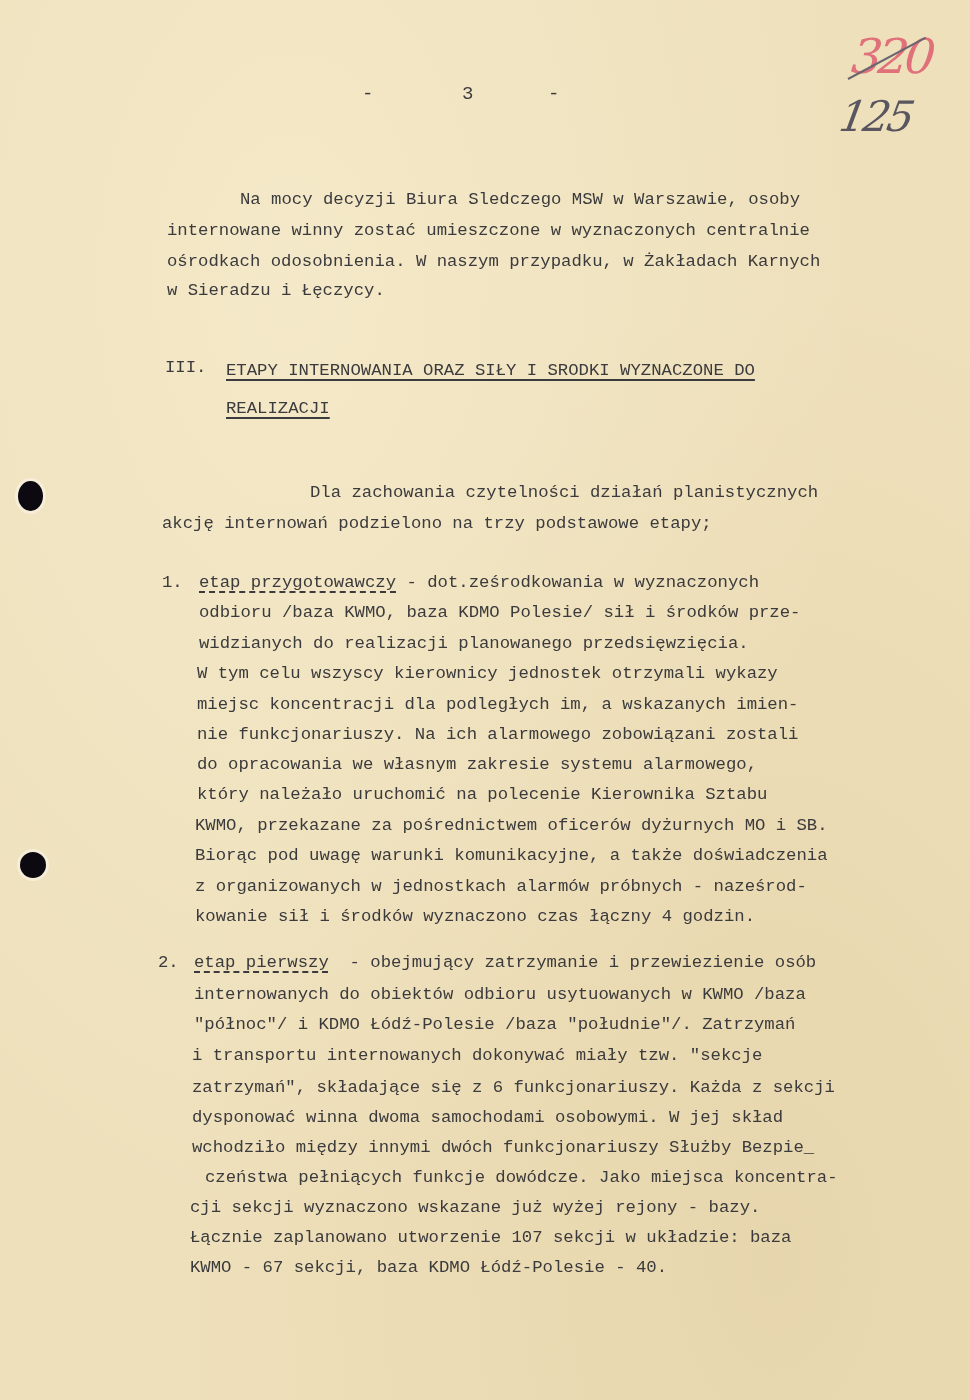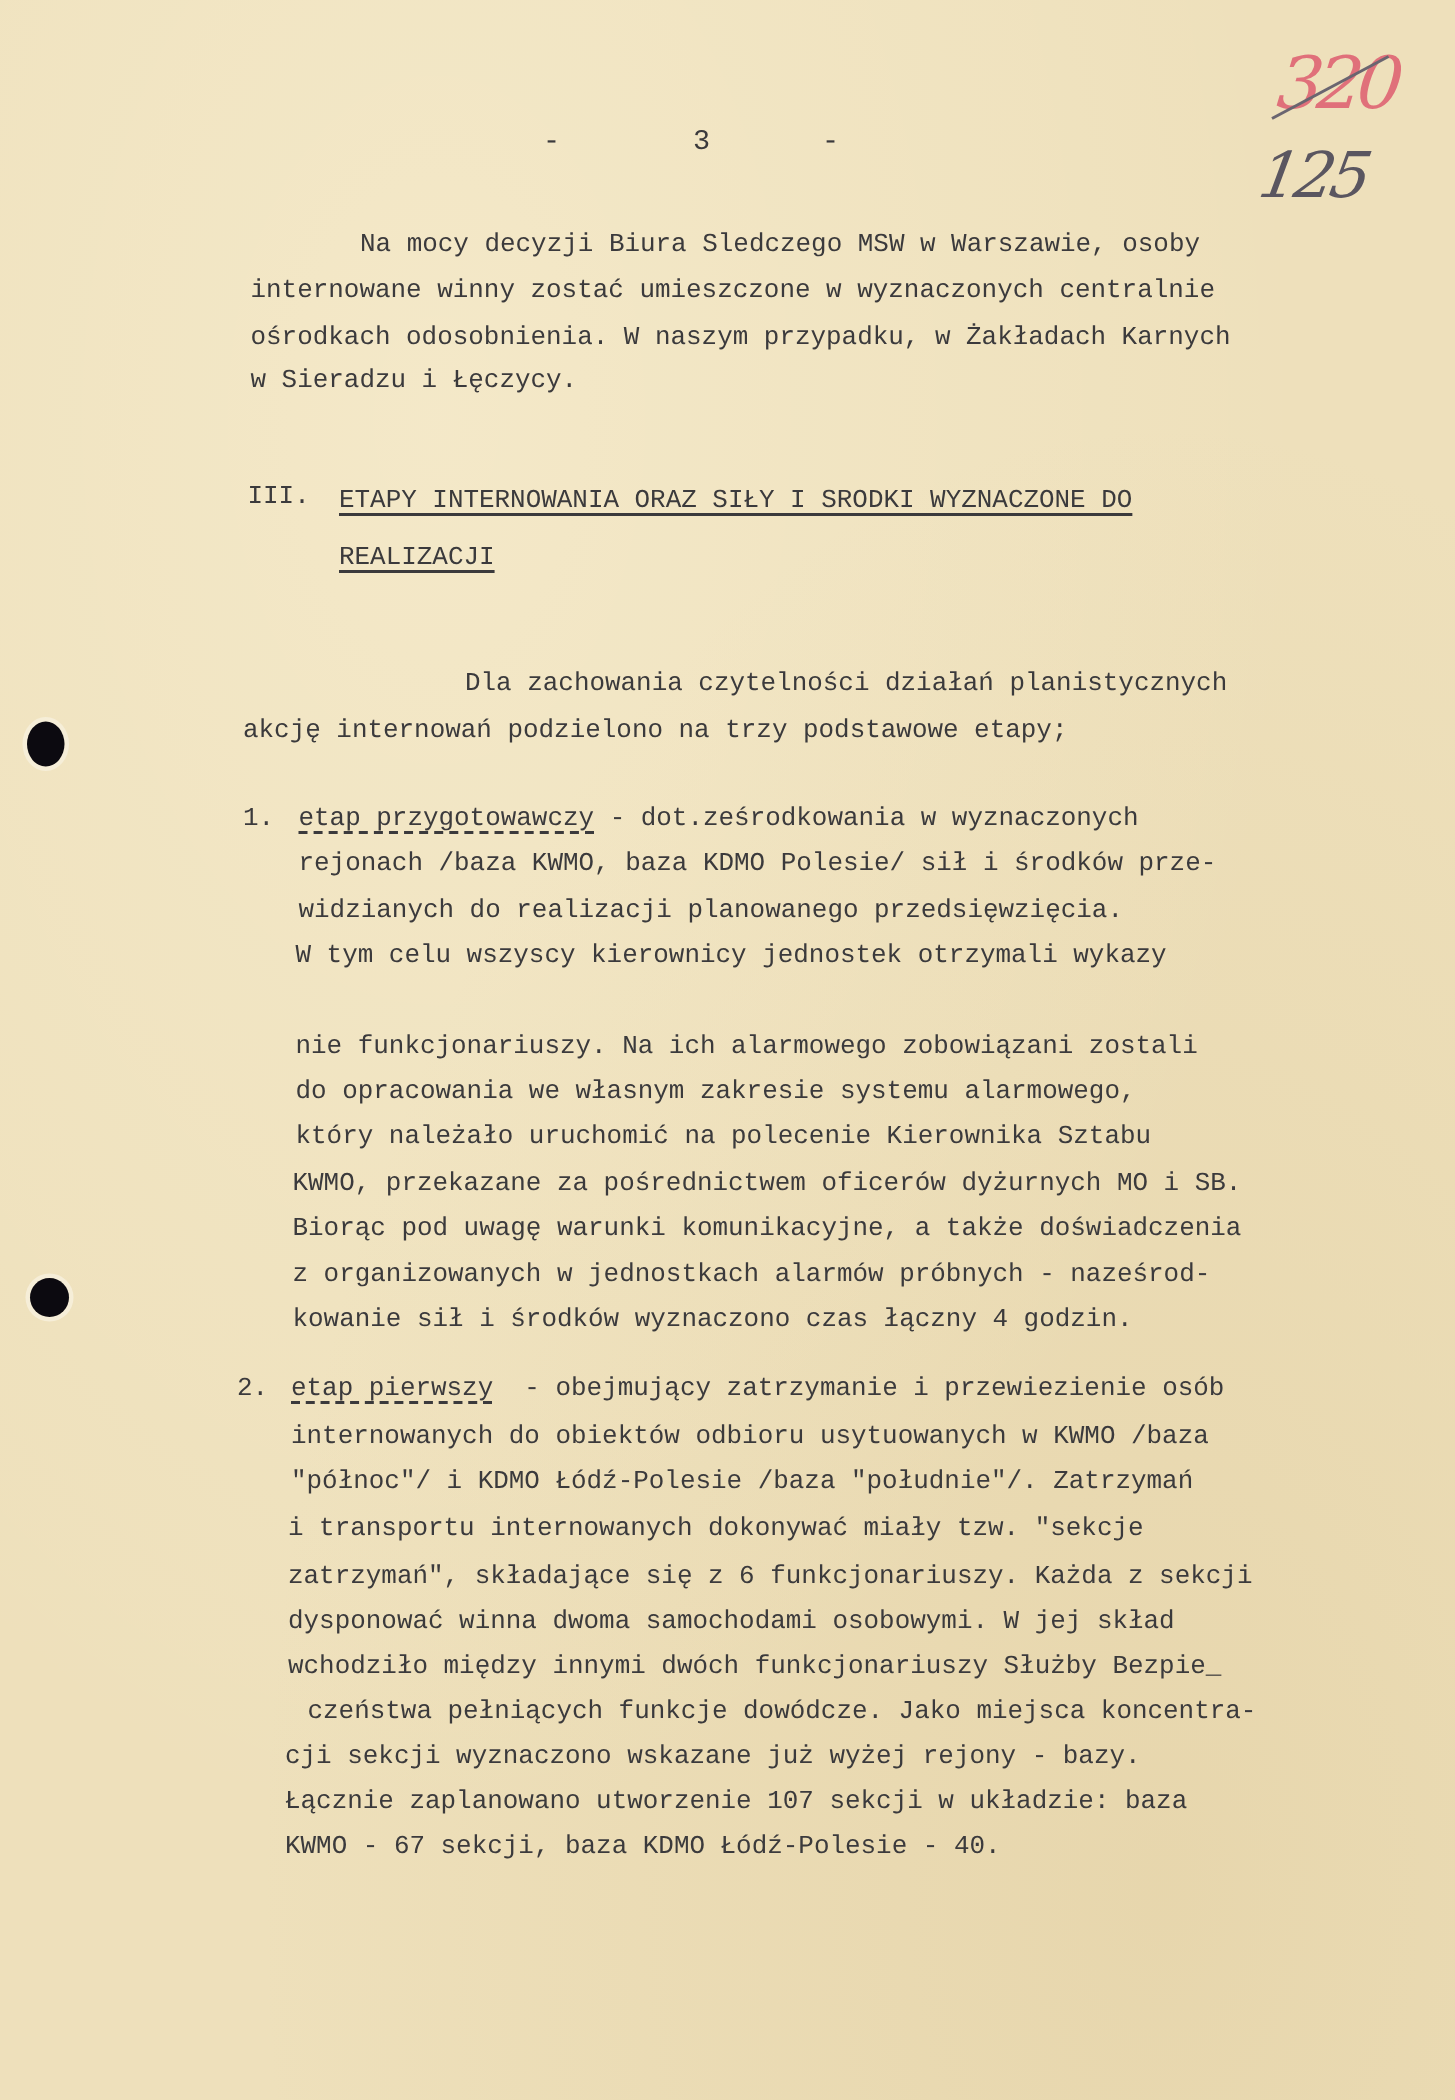--- a/index.html
+++ b/index.html
@@ -24,21 +24,21 @@
     .page-num span { display: inline-block; }
     .pn-dash1 { position: absolute; left: 0; }
     .pn-num { position: absolute; left: 100px; }
     .pn-dash2 { position: absolute; left: 186px; }
     .archive-old { position: absolute; left: 852px; top: 28px; font-family: "DejaVu Serif", serif; font-style: italic;
       font-size: 48px; color: #e0707a; letter-spacing: -4px; transform: skewX(-6deg); }
     .archive-strike { position: absolute; left: 848px; top: 40px; width: 88px; height: 2px; background: #6a6570;
       transform: rotate(-28deg); transform-origin: left center; top: 78px; }
     .archive-new { position: absolute; left: 840px; top: 92px; font-family: "DejaVu Serif", serif; font-style: italic;
       font-size: 42px; color: #5a5660; letter-spacing: -3px; transform: skewX(-10deg); }
-    .text { position: absolute; font-size: 17.3px; white-space: pre; line-height: 1; }
+    .text { position: absolute; font-size: 17.3px; white-space: pre; line-height: 1; margin-top: 36px; }
     .u { text-decoration: underline; text-decoration-thickness: 2px; text-underline-offset: 4px; }
     .ud { text-decoration: underline dashed; text-decoration-thickness: 2px; text-underline-offset: 4px; }
   </style>
 </head>
 <body>
 
 <div class="page">
 
   <div class="punch punch-1"></div>
   <div class="punch punch-2"></div>
@@ -60,23 +60,24 @@
 
   <div class="text" style="left:165px;top:323px;">III.</div>
   <div class="text u" style="left:226px;top:326px;">ETAPY INTERNOWANIA ORAZ SIŁY I SRODKI WYZNACZONE DO</div>
   <div class="text u" style="left:226px;top:364px;text-align:right;">REALIZACJI</div>
 
   <div class="text" style="left:310px;top:448px;">Dla zachowania czytelności działań planistycznych</div>
   <div class="text" style="left:162px;top:479px;">akcję internowań podzielono na trzy podstawowe etapy;</div>
 
   <div class="text" style="left:162px;top:538px;">1.</div>
   <div class="text" style="left:199px;top:538px;"><span class="ud">etap przygotowawczy</span><span> - dot.ześrodkowania w wyznaczonych</span></div>
-  <div class="text" style="left:199px;top:568px;">rejonach /baza KWMO, baza KDMO Polesie/ sił i środków prze-</div>
+  <div class="text" style="left:199px;top:568px;">odbioru /baza KWMO, baza KDMO Polesie/ sił i środków prze-</div>
   <div class="text" style="left:199px;top:599px;">widzianych do realizacji planowanego przedsięwzięcia.</div>
   <div class="text" style="left:197px;top:629px;">W tym celu wszyscy kierownicy jednostek otrzymali wykazy</div>
+  <div class="text" style="left:197px;top:660px;">miejsc koncentracji dla podległych im, a wskazanych imien-</div>
   <div class="text" style="left:197px;top:690px;">nie funkcjonariuszy. Na ich alarmowego zobowiązani zostali</div>
   <div class="text" style="left:197px;top:720px;font-family:Liberation Mono, monospace;">do opracowania we własnym zakresie systemu alarmowego,</div>
   <div class="text" style="left:197px;top:750px;">który należało uruchomić na polecenie Kierownika Sztabu</div>
   <div class="text" style="left:195px;top:781px;">KWMO, przekazane za pośrednictwem oficerów dyżurnych MO i SB.</div>
   <div class="text" style="left:195px;top:811px;">Biorąc pod uwagę warunki komunikacyjne, a także doświadczenia</div>
   <div class="text" style="left:195px;top:842px;">z organizowanych w jednostkach alarmów próbnych - naześrod-</div>
   <div class="text" style="left:195px;top:872px;">kowanie sił i środków wyznaczono czas łączny 4 godzin.</div>
 
   <div class="text" style="left:158px;top:918px;">2.</div>
   <div class="text" style="left:194px;top:918px;"><span class="ud">etap pierwszy</span><span>  - obejmujący zatrzymanie i przewiezienie osób</span></div>

